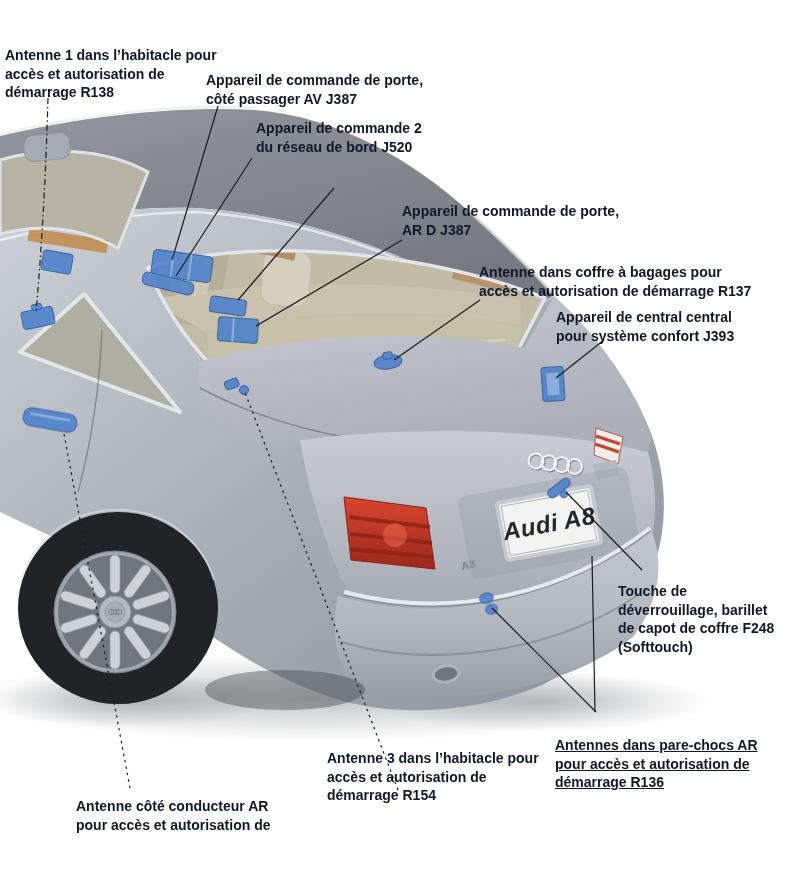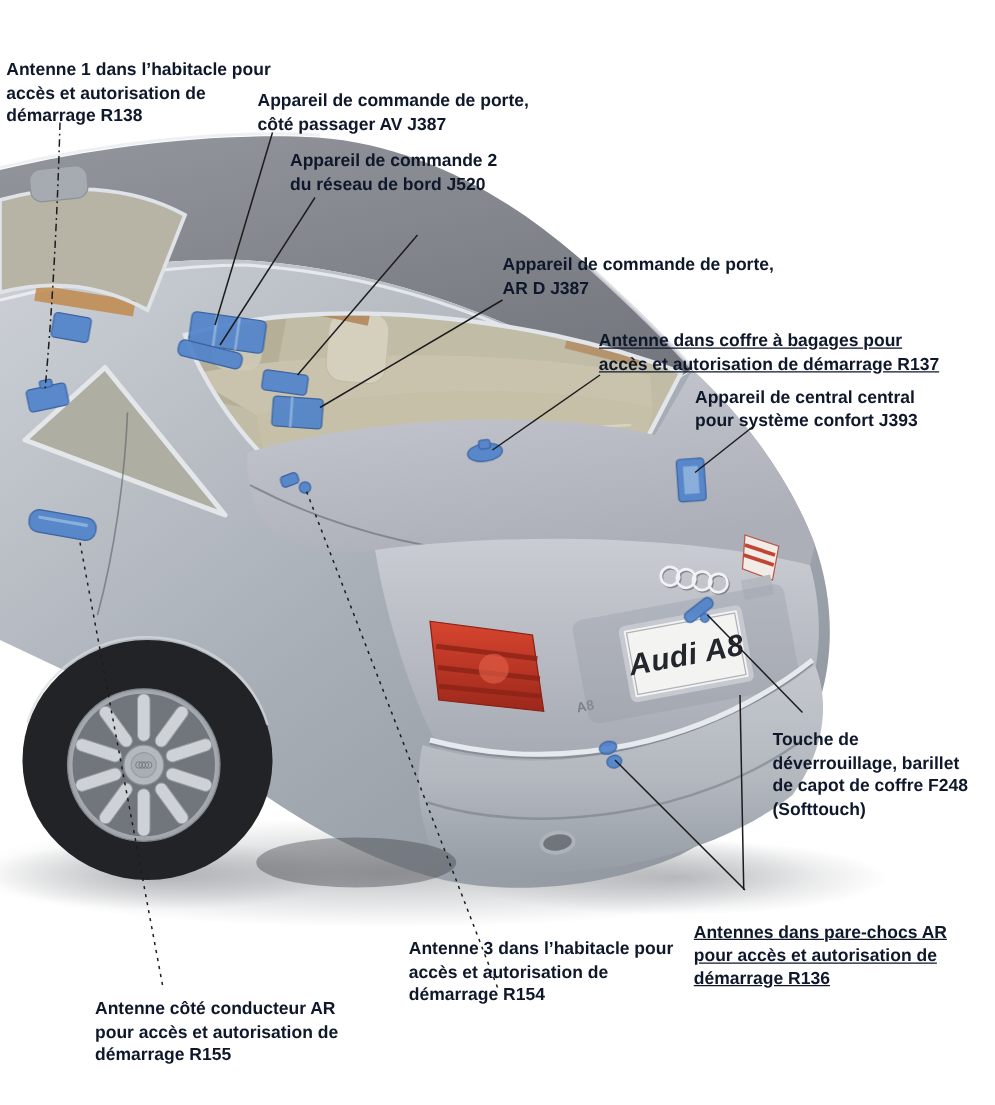--- a/index.html
+++ b/index.html
@@ -247,29 +247,29 @@
 
 <div class="lbl" style="left:5px;top:46px;">
   <span>Antenne 1 dans l’habitacle pour</span>
   <span>accès et autorisation de</span>
   <span>démarrage R138</span>
 </div>
 <div class="lbl" style="left:206px;top:71px;">
   <span>Appareil de commande de porte,</span>
   <span>côté passager AV J387</span>
 </div>
-<div class="lbl" style="left:232px;top:119px;">
+<div class="lbl" style="left:256px;top:119px;">
   <span>Appareil de commande 2</span>
   <span>du réseau de bord J520</span>
 </div>
 <div class="lbl" style="left:402px;top:202px;">
   <span>Appareil de commande de porte,</span>
   <span>AR D J387</span>
 </div>
-<div class="lbl" style="left:479px;top:263px;text-decoration:underline;">
+<div class="lbl" style="left:479px;top:263px;">
   <span>Antenne dans coffre à bagages pour</span>
   <span>accès et autorisation de démarrage R137</span>
 </div>
 <div class="lbl" style="left:556px;top:308px;">
   <span>Appareil de central central</span>
   <span>pour système confort J393</span>
 </div>
 <div class="lbl" style="left:618px;top:582px;">
   <span>Touche de</span>
   <span>déverrouillage, barillet</span>
@@ -282,16 +282,15 @@
   <span>démarrage R136</span>
 </div>
 <div class="lbl" style="left:327px;top:749px;">
   <span>Antenne 3 dans l’habitacle pour</span>
   <span>accès et autorisation de</span>
   <span>démarrage R154</span>
 </div>
 <div class="lbl" style="left:76px;top:797px;">
   <span>Antenne côté conducteur AR</span>
   <span>pour accès et autorisation de</span>
-  <span>démarrage R155</span>
 </div>
 
 </div>
 
 </body></html>

